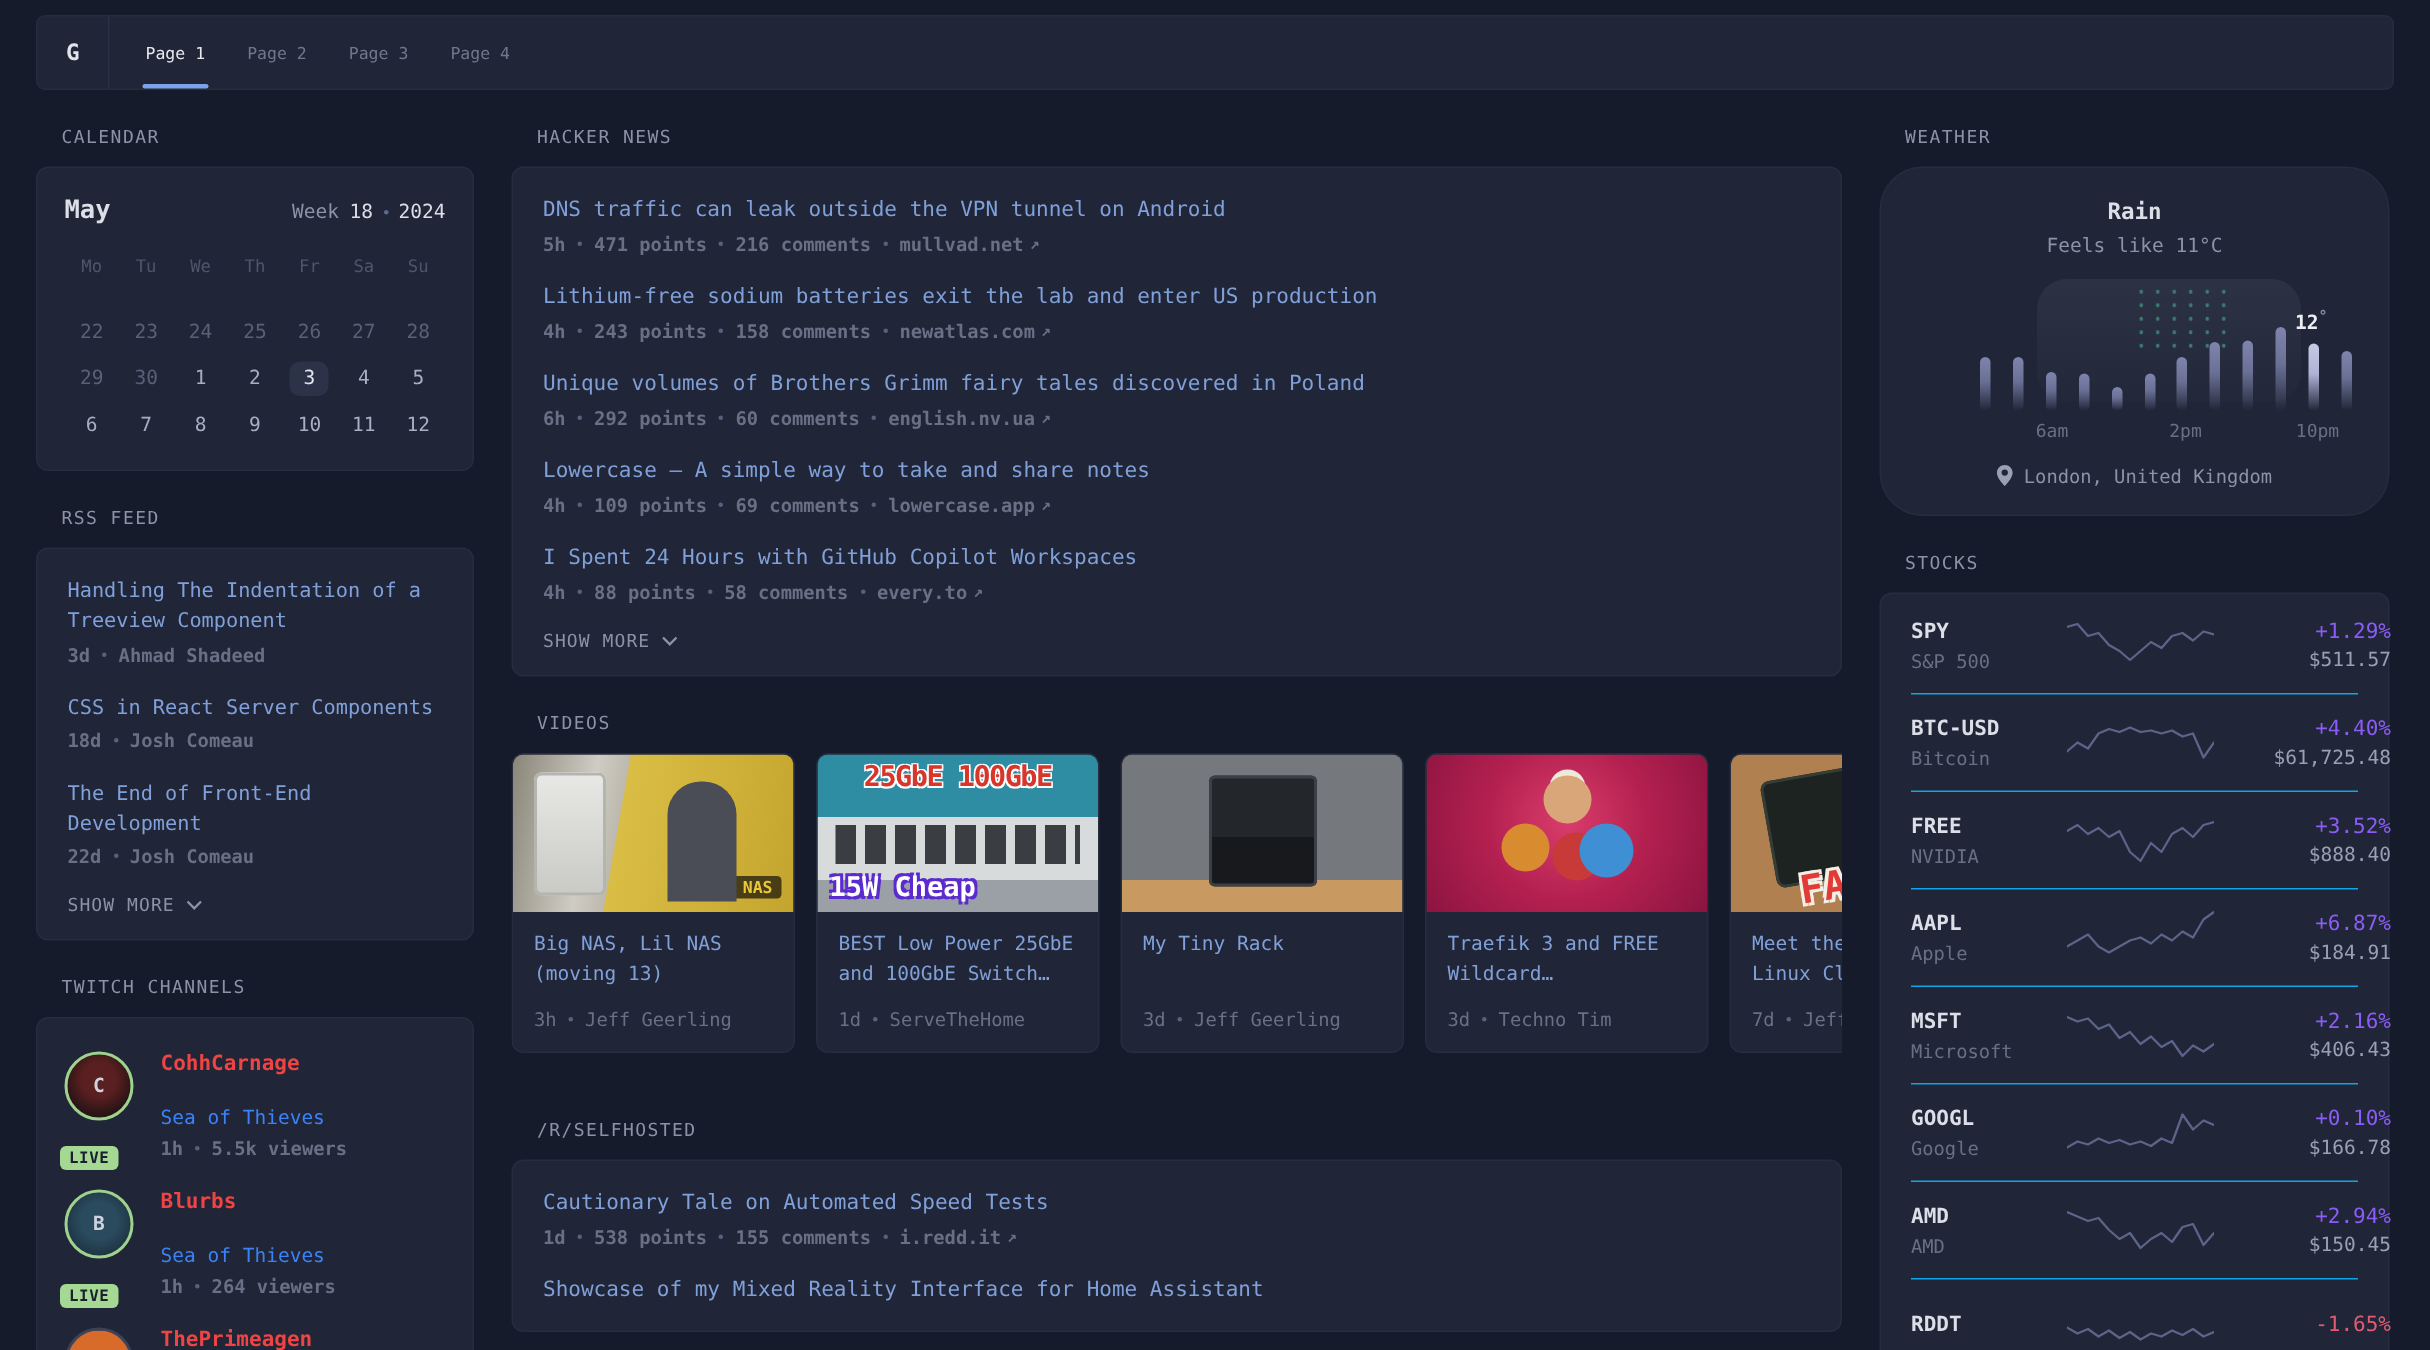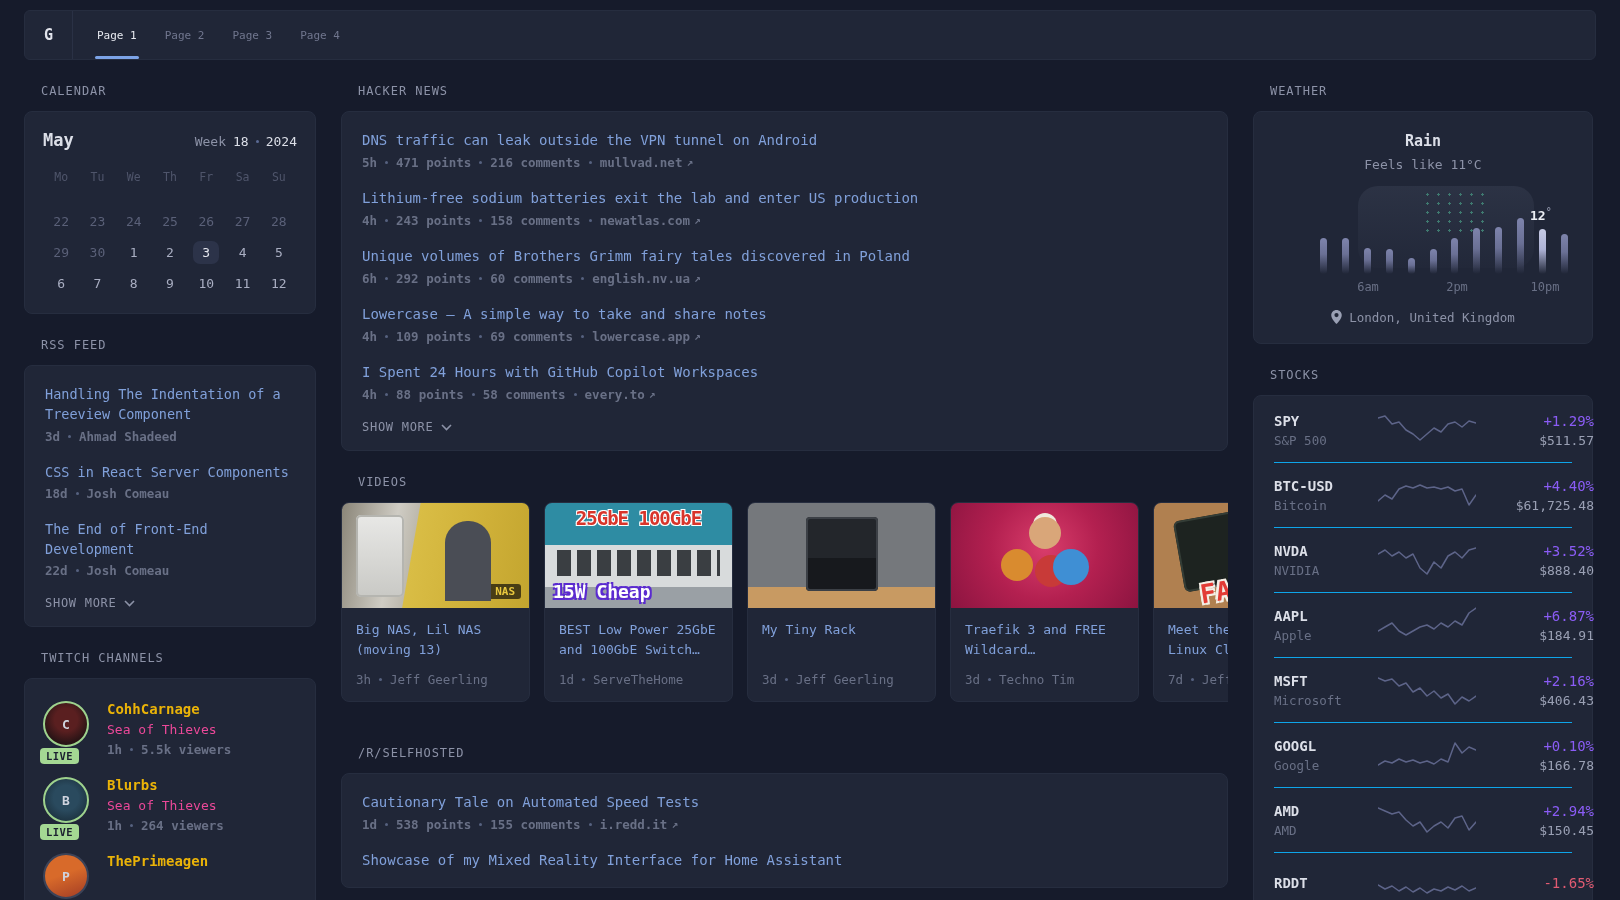--- a/index.html
+++ b/index.html
@@ -58,22 +58,22 @@
   .twitch-row{display:flex;gap:16px;padding:10px 0;cursor:pointer;}
   .avatar-wrap{position:relative;width:48px;flex:none;}
   .avatar{width:46px;height:46px;border-radius:50%;border:2px solid #9ed28d;box-sizing:border-box;
     display:flex;align-items:center;justify-content:center;color:#cfd3de;font-weight:bold;font-size:13px;}
   .av-cohh{background:radial-gradient(circle at 50% 40%,#5a1f20 0 35%,#2a1416 70%,#1d1012 100%);}
   .av-blurbs{background:radial-gradient(circle at 50% 45%,#2a4a5e 0 40%,#15242e 100%);}
   .av-prime{background:linear-gradient(160deg,#d86a2a 0 45%,#a33d25 100%);}
   .live-badge{position:absolute;left:-3px;bottom:-7px;background:#a4d893;color:#1b2030;
     font-size:10.5px;font-weight:bold;padding:2px 6px;border-radius:4px;letter-spacing:.04em;}
   .live-badge:empty{display:none;}
-  .twitch-name{color:#eab308;font-size:14px;font-weight:bold;}
-  .twitch-game{margin-top:5px;color:#ec4899;font-size:13px;}
+  .twitch-name{color:#ef4444;font-size:14px;font-weight:bold;}
+  .twitch-game{margin-top:21px;color:#3b82f6;font-size:13px;}
   .twitch-meta{margin-top:5px;}
   .partial .avatar{border-color:#3c4358;}
 
   
   .videos-row{display:flex;gap:14px;margin-top:13px;overflow:hidden;}
   .video-card{flex:none;width:187px;background:#202637;border:1px solid #262d3f;border-radius:8px;overflow:hidden;}
   .thumb{height:105px;position:relative;cursor:pointer;}
   .video-body{padding:12px 14px 14px;}
   .video-title{color:#80a0da;font-size:13px;line-height:1.55;height:41px;white-space:pre-line;display:block;text-decoration:none;cursor:pointer;}
   .video-meta{margin-top:11px;display:flex;gap:8px;align-items:center;color:#697086;font-size:12.5px;}
@@ -98,21 +98,21 @@
   .t4{background:radial-gradient(circle at 50% 42%,#d93d6b 0%,#b32050 48%,#8c1440 100%);}
   .t4::before{content:"";position:absolute;left:78px;top:14px;width:32px;height:32px;border-radius:50%;
     background:#d9a679;box-shadow:0 -8px 0 -4px #efe9dc, 26px 34px 0 2px #3f8fd4, -28px 32px 0 0 #d98b2f, 6px 38px 0 0 #c83a38;}
   .t5{background:linear-gradient(120deg,#b08050 0 100%);}
   .t5::before{content:"";position:absolute;left:24px;top:6px;width:140px;height:72px;border-radius:6px;
     background:linear-gradient(135deg,#1d2320 0 60%,#11150f 100%);transform:rotate(-10deg);box-shadow:inset 0 0 0 2px #343d36;}
   .t5 .ov1{bottom:2px;left:46px;color:#e23b35;font-size:26px;transform:rotate(-9deg);
     text-shadow:-2px -2px 0 #f4efe6,2px -2px 0 #f4efe6,-2px 2px 0 #f4efe6,2px 2px 0 #f4efe6;}
 
   
-  .weather-card{padding:20px 20px 18px;text-align:center;}
+  .weather-card{padding:20px 20px 18px;text-align:center;border-radius:29px;}
   .weather-cond{color:#dcdfe8;font-size:15px;font-weight:bold;}
   .weather-feels{margin-top:7px;color:#8c92a7;font-size:13px;}
   .weather-chart{position:relative;height:88px;margin-top:14px;}
   .rain-zone{position:absolute;left:84px;top:0;width:176px;height:82px;border-radius:20px;
     background:linear-gradient(180deg,rgba(130,140,165,.12),rgba(130,140,165,.02));}
   .rain-zone::after{content:"";position:absolute;left:64px;top:4px;width:66px;height:44px;
     background-image:radial-gradient(circle,#3f7a70 1.1px,transparent 1.4px);background-size:11px 9px;}
   .bars{position:absolute;left:46px;right:4px;bottom:0;display:flex;justify-content:space-between;align-items:flex-end;}
   .bar{width:7px;border-radius:4px;background:linear-gradient(to bottom,#7e84ac 0%,#6a7095 45%,rgba(106,112,149,0) 100%);}
   .bar.hl{background:linear-gradient(to bottom,#c6cae4 0%,#aeb3d6 45%,rgba(174,179,214,0) 100%);}
@@ -645,21 +645,21 @@
               <polyline points="0,26 7,20 14,24 21,14 28,11 35,13 42,10 49,13 56,12 63,14 70,12 77,16 84,14 91,30 98,20"></polyline>
             </svg>
             <div class="stock-right">
               <div class="stock-change up">+4.40%</div>
               <div class="stock-price">$61,725.48</div>
             </div>
           </div>
 
           <div class="stock-row">
             <div>
-              <div class="stock-symbol">NVDA</div>
+              <div class="stock-symbol">FREE</div>
               <div class="stock-company">NVIDIA</div>
             </div>
             <svg class="spark" width="98" height="40" viewBox="0 0 98 40">
               <polyline points="0,14 7,10 14,16 21,12 28,18 35,14 42,28 49,34 56,22 63,28 70,16 77,12 84,18 91,10 98,8"></polyline>
             </svg>
             <div class="stock-right">
               <div class="stock-change up">+3.52%</div>
               <div class="stock-price">$888.40</div>
             </div>
           </div>

